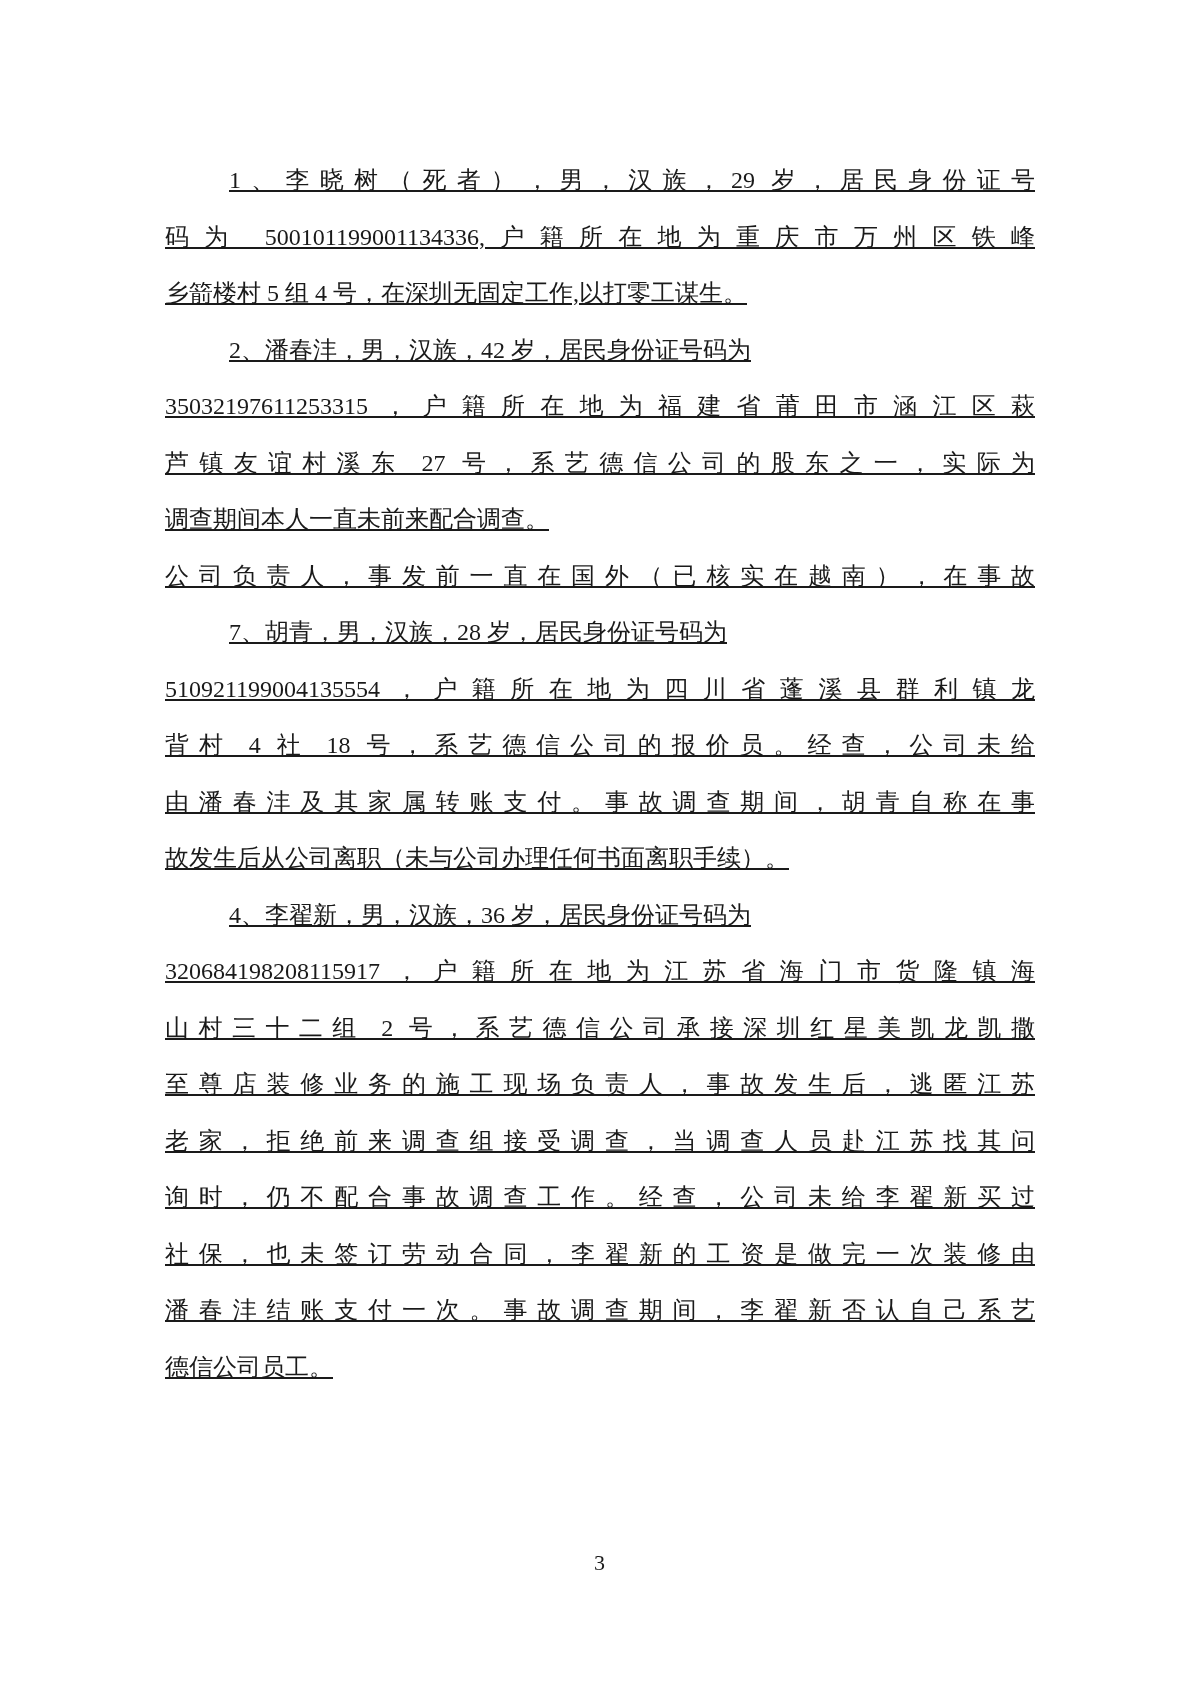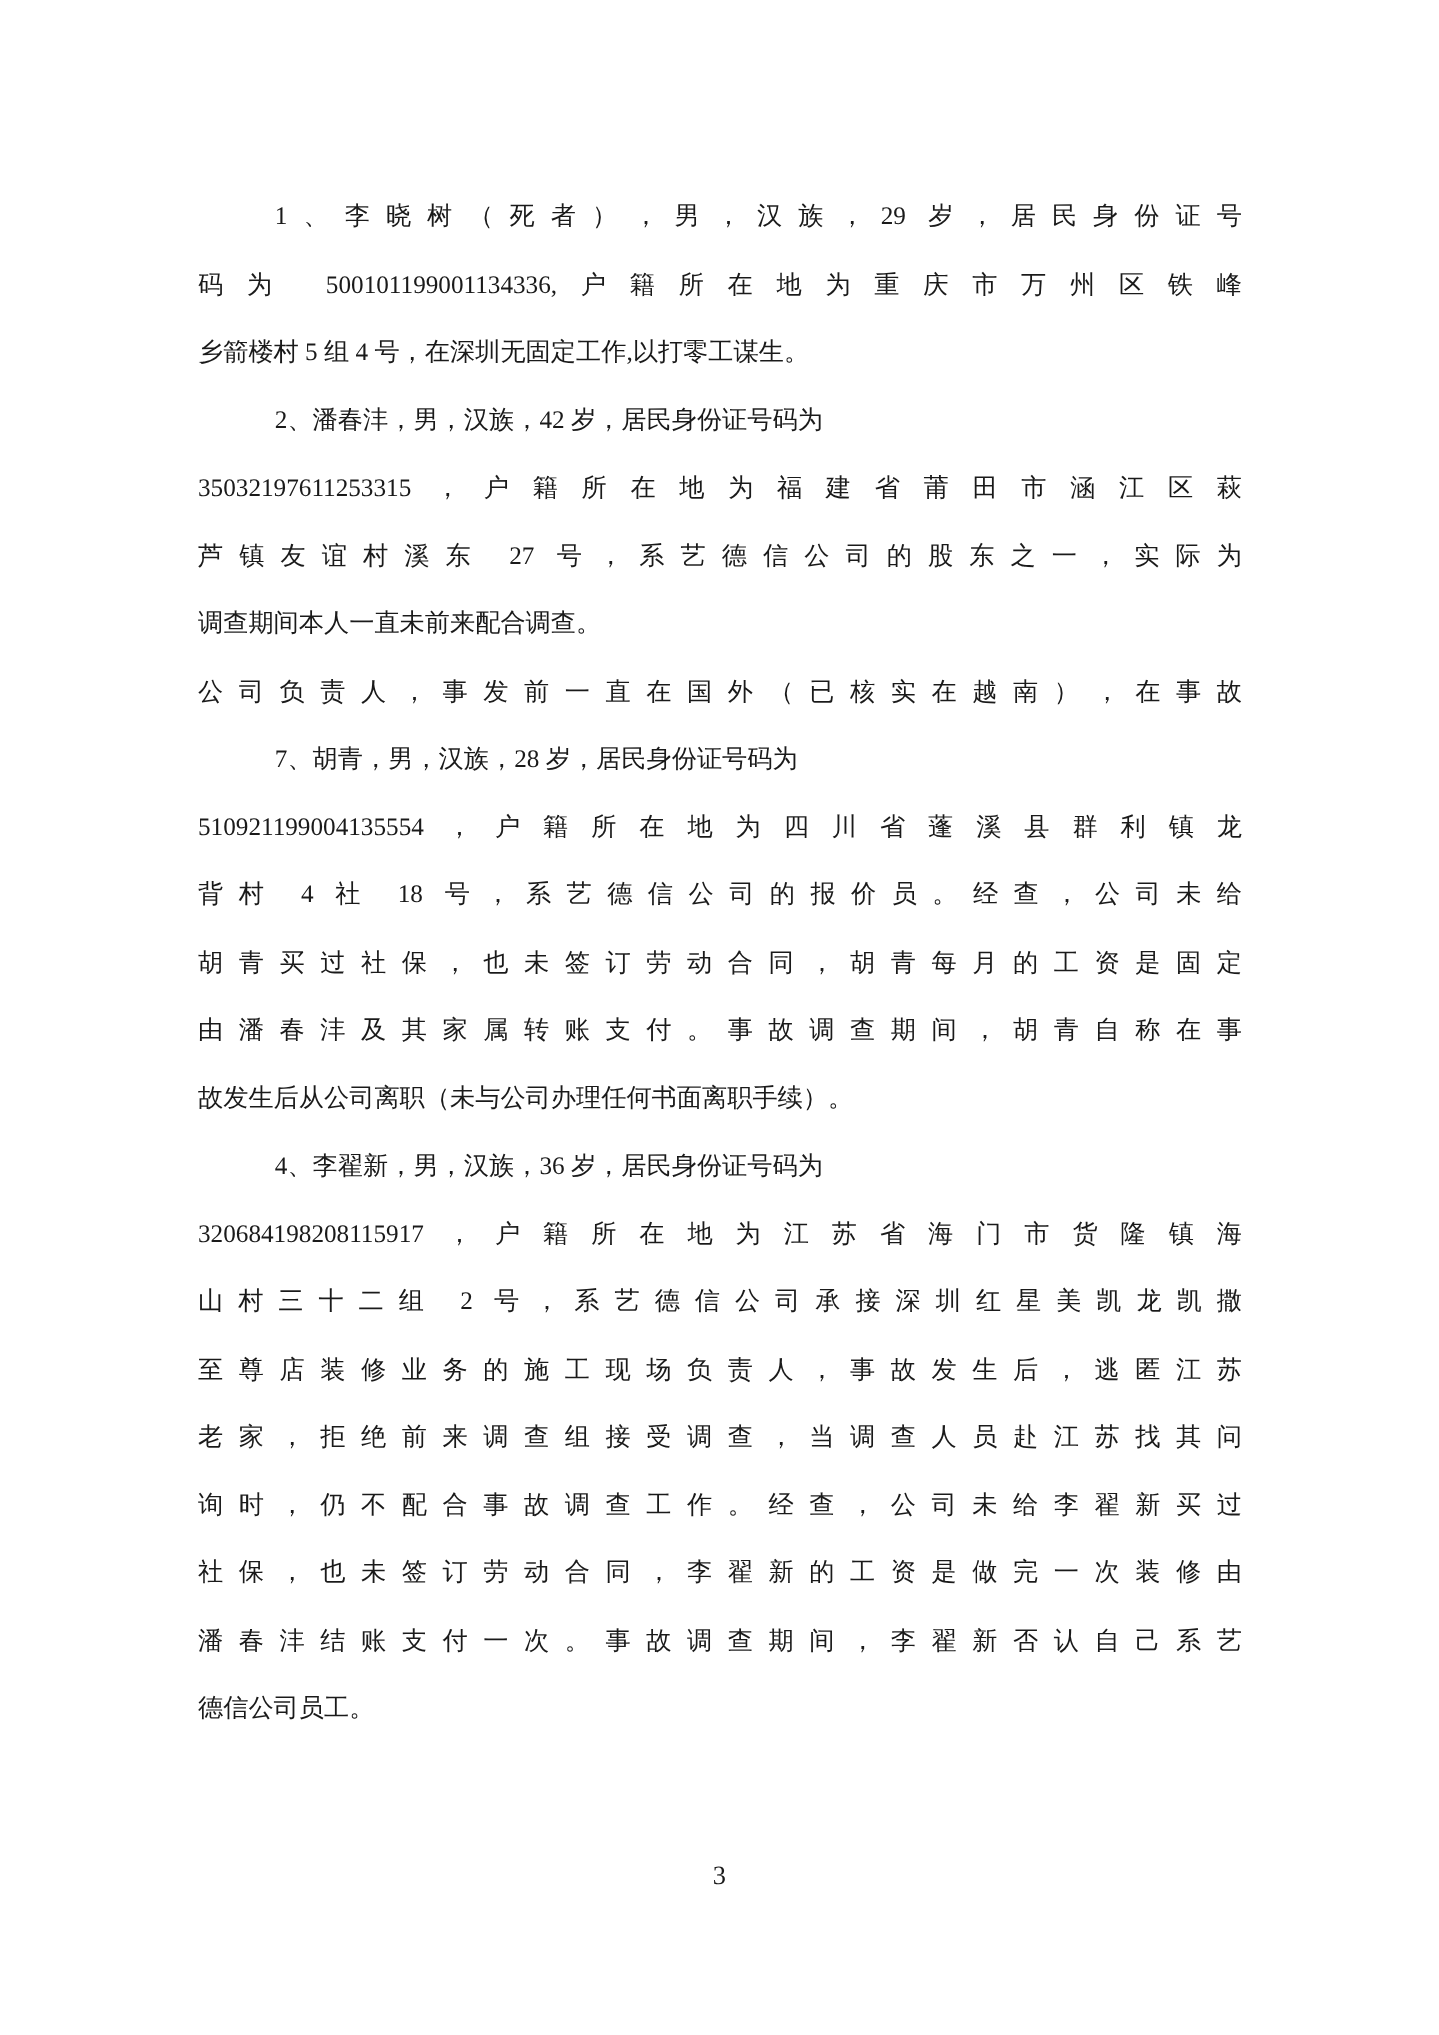--- a/index.html
+++ b/index.html
@@ -20,23 +20,24 @@
     left: 0; top: 0;
     width: 1199px;
     height: 1696px;
     background: #ffffff;
   }
   .content {
     position: absolute;
     left: 165px;
     top: 152px;
     width: 870px;
-    font-size: 21px;
+    font-size: 24px;
     line-height: 56.5px;
     letter-spacing: 0;
+    text-decoration: underline;
   }
   .paragraph {
     margin: 0;
     padding: 0;
   }
   .ln {
     white-space: normal;
     text-align: justify;
     min-height: 56.5px;
   }
@@ -81,21 +82,20 @@
       <div class="ln fj">35032197611253315，户籍所在地为福建省莆田市涵江区萩</div>
       <div class="ln fj">芦镇友谊村溪东 27 号，系艺德信公司的股东之一，实际为</div>
       <div class="ln fl">调查期间本人一直未前来配合调查。</div>
       <div class="ln fj">公司负责人，事发前一直在国外（已核实在越南），在事故</div>
     </div>
 
     <div class="paragraph">
       <div class="ln ind fl">7、胡青，男，汉族，28 岁，居民身份证号码为</div>
       <div class="ln fj">510921199004135554，户籍所在地为四川省蓬溪县群利镇龙</div>
       <div class="ln fj">背村 4 社 18 号，系艺德信公司的报价员。经查，公司未给</div>
-      <div class="ln fj">胡青买过社保，也未签订劳动合同，胡青每月的工资是固定</div>
       <div class="ln fj">由潘春沣及其家属转账支付。事故调查期间，胡青自称在事</div>
       <div class="ln fl">故发生后从公司离职（未与公司办理任何书面离职手续）。</div>
     </div>
 
     <div class="paragraph">
       <div class="ln ind fl">4、李翟新，男，汉族，36 岁，居民身份证号码为</div>
       <div class="ln fj">320684198208115917，户籍所在地为江苏省海门市货隆镇海</div>
       <div class="ln fj">山村三十二组 2 号，系艺德信公司承接深圳红星美凯龙凯撒</div>
       <div class="ln fj">至尊店装修业务的施工现场负责人，事故发生后，逃匿江苏</div>
       <div class="ln fj">老家，拒绝前来调查组接受调查，当调查人员赴江苏找其问</div>

